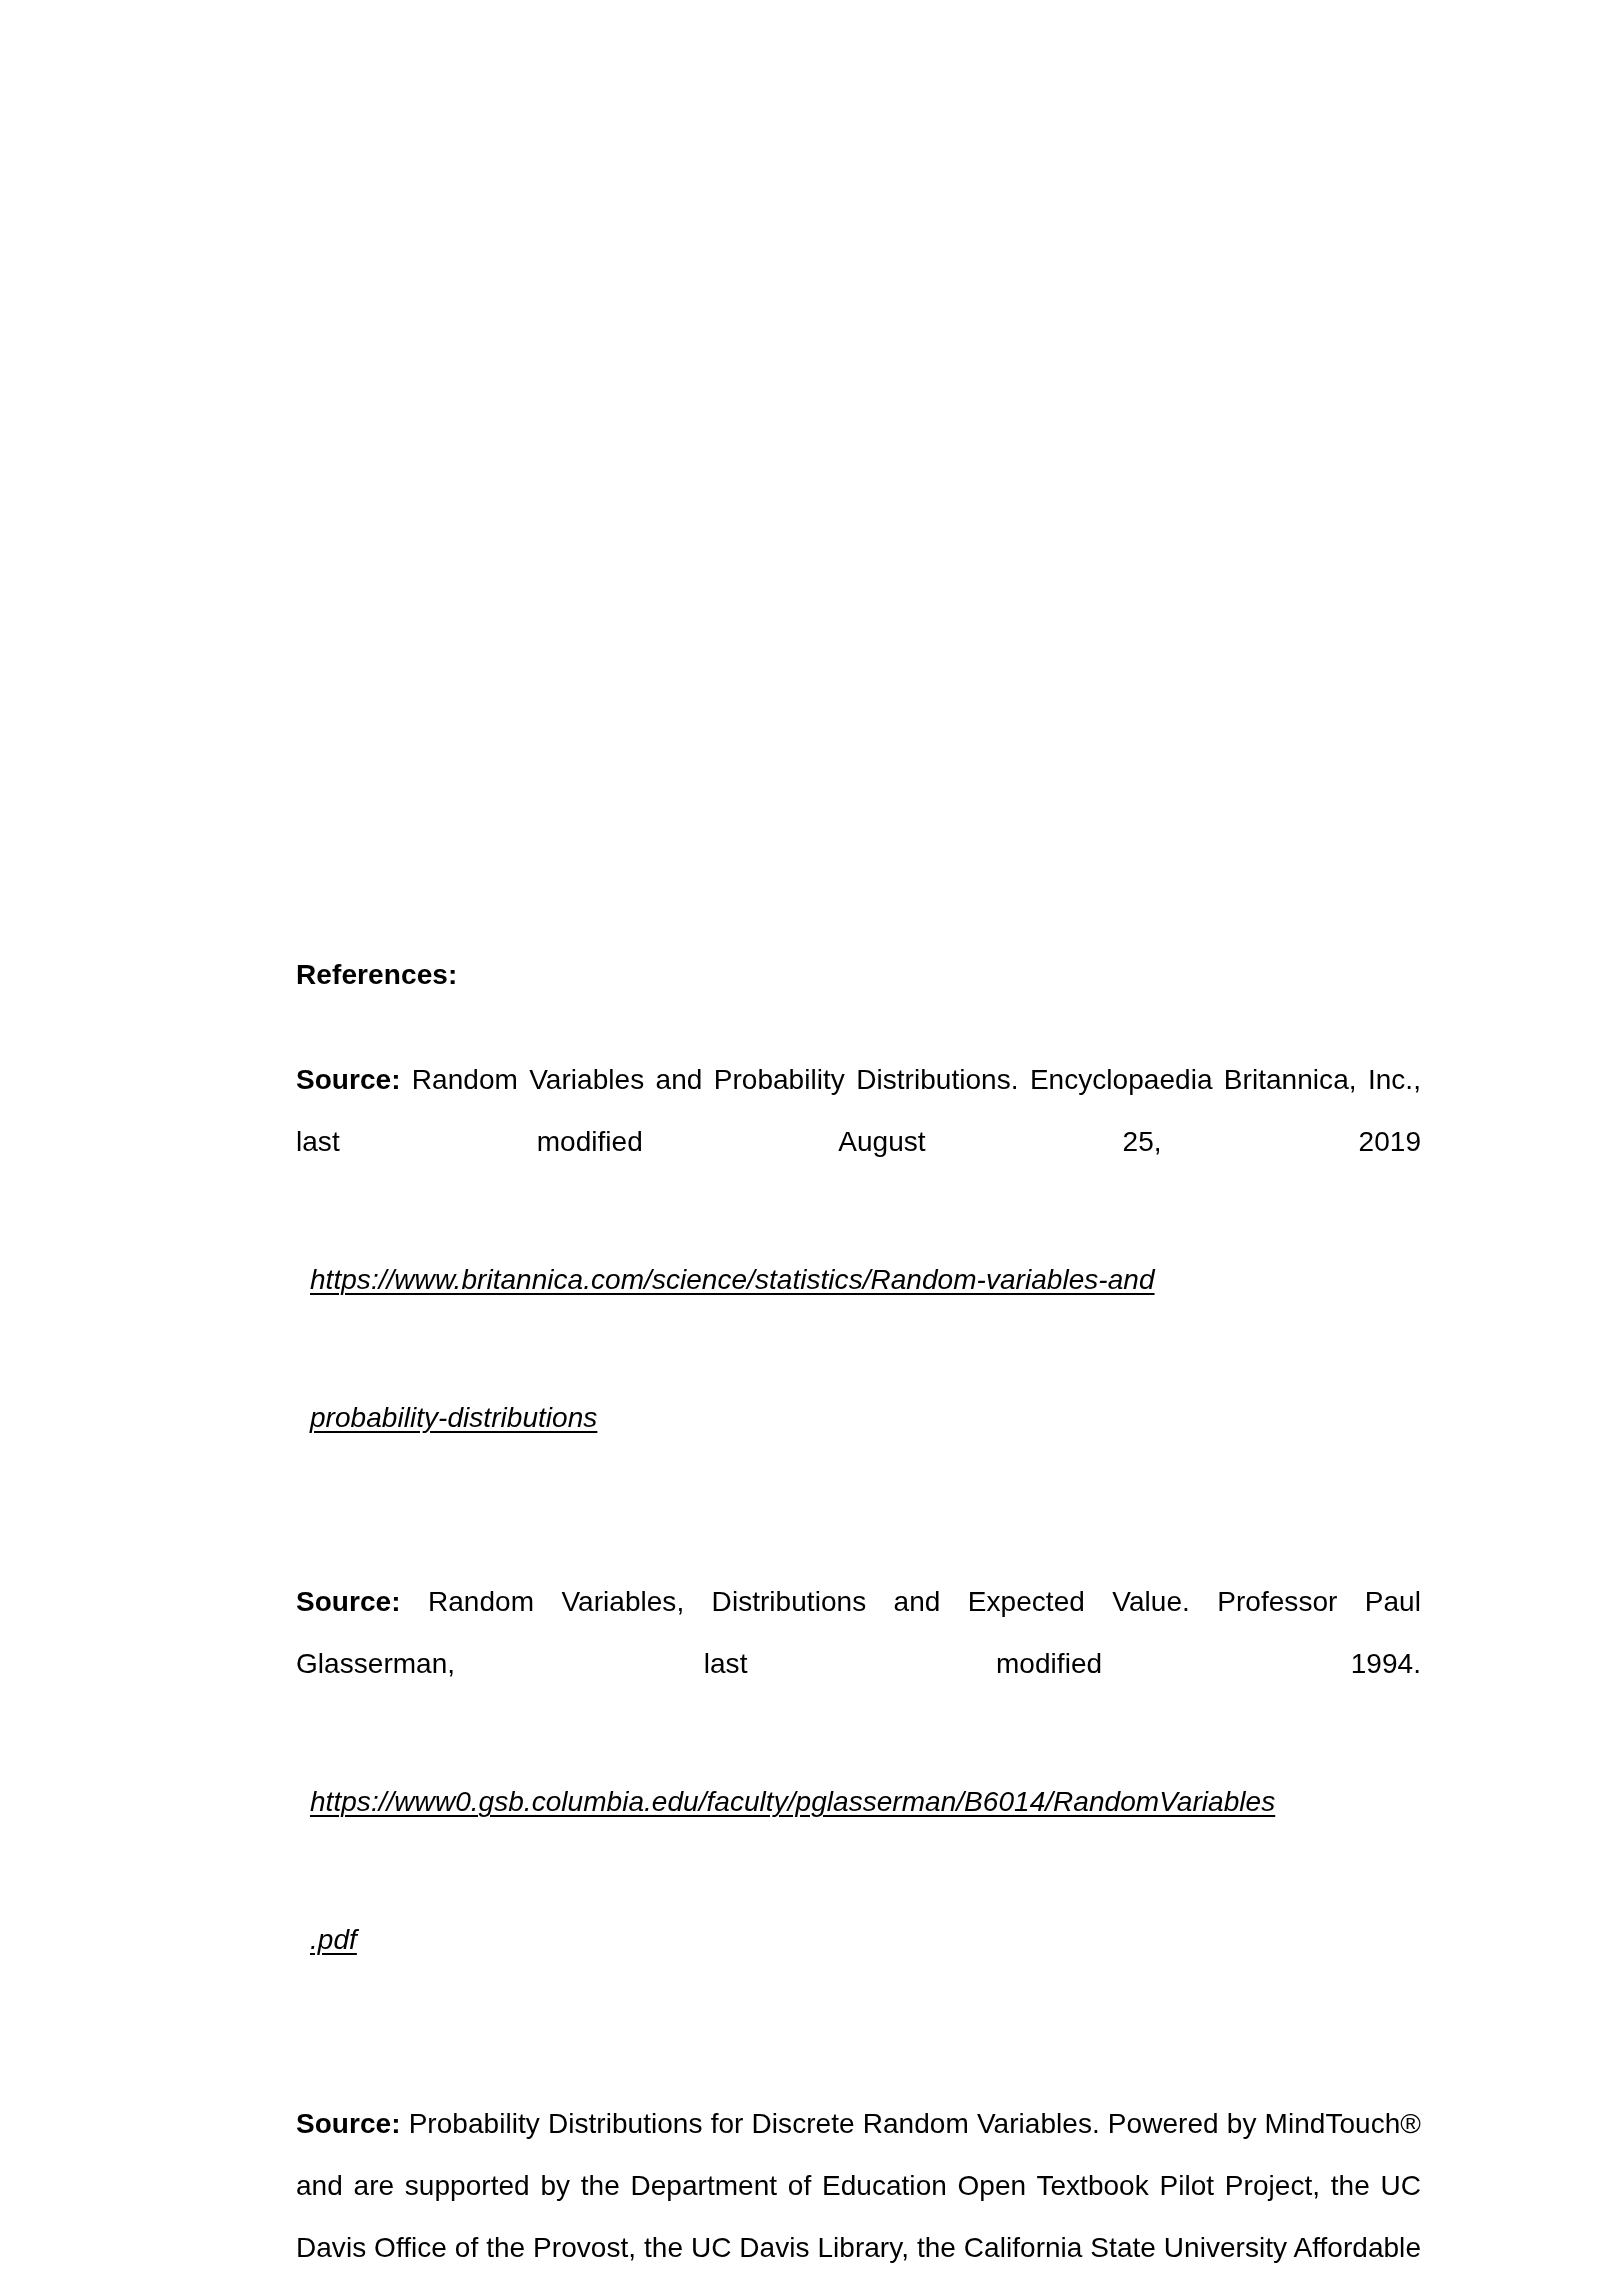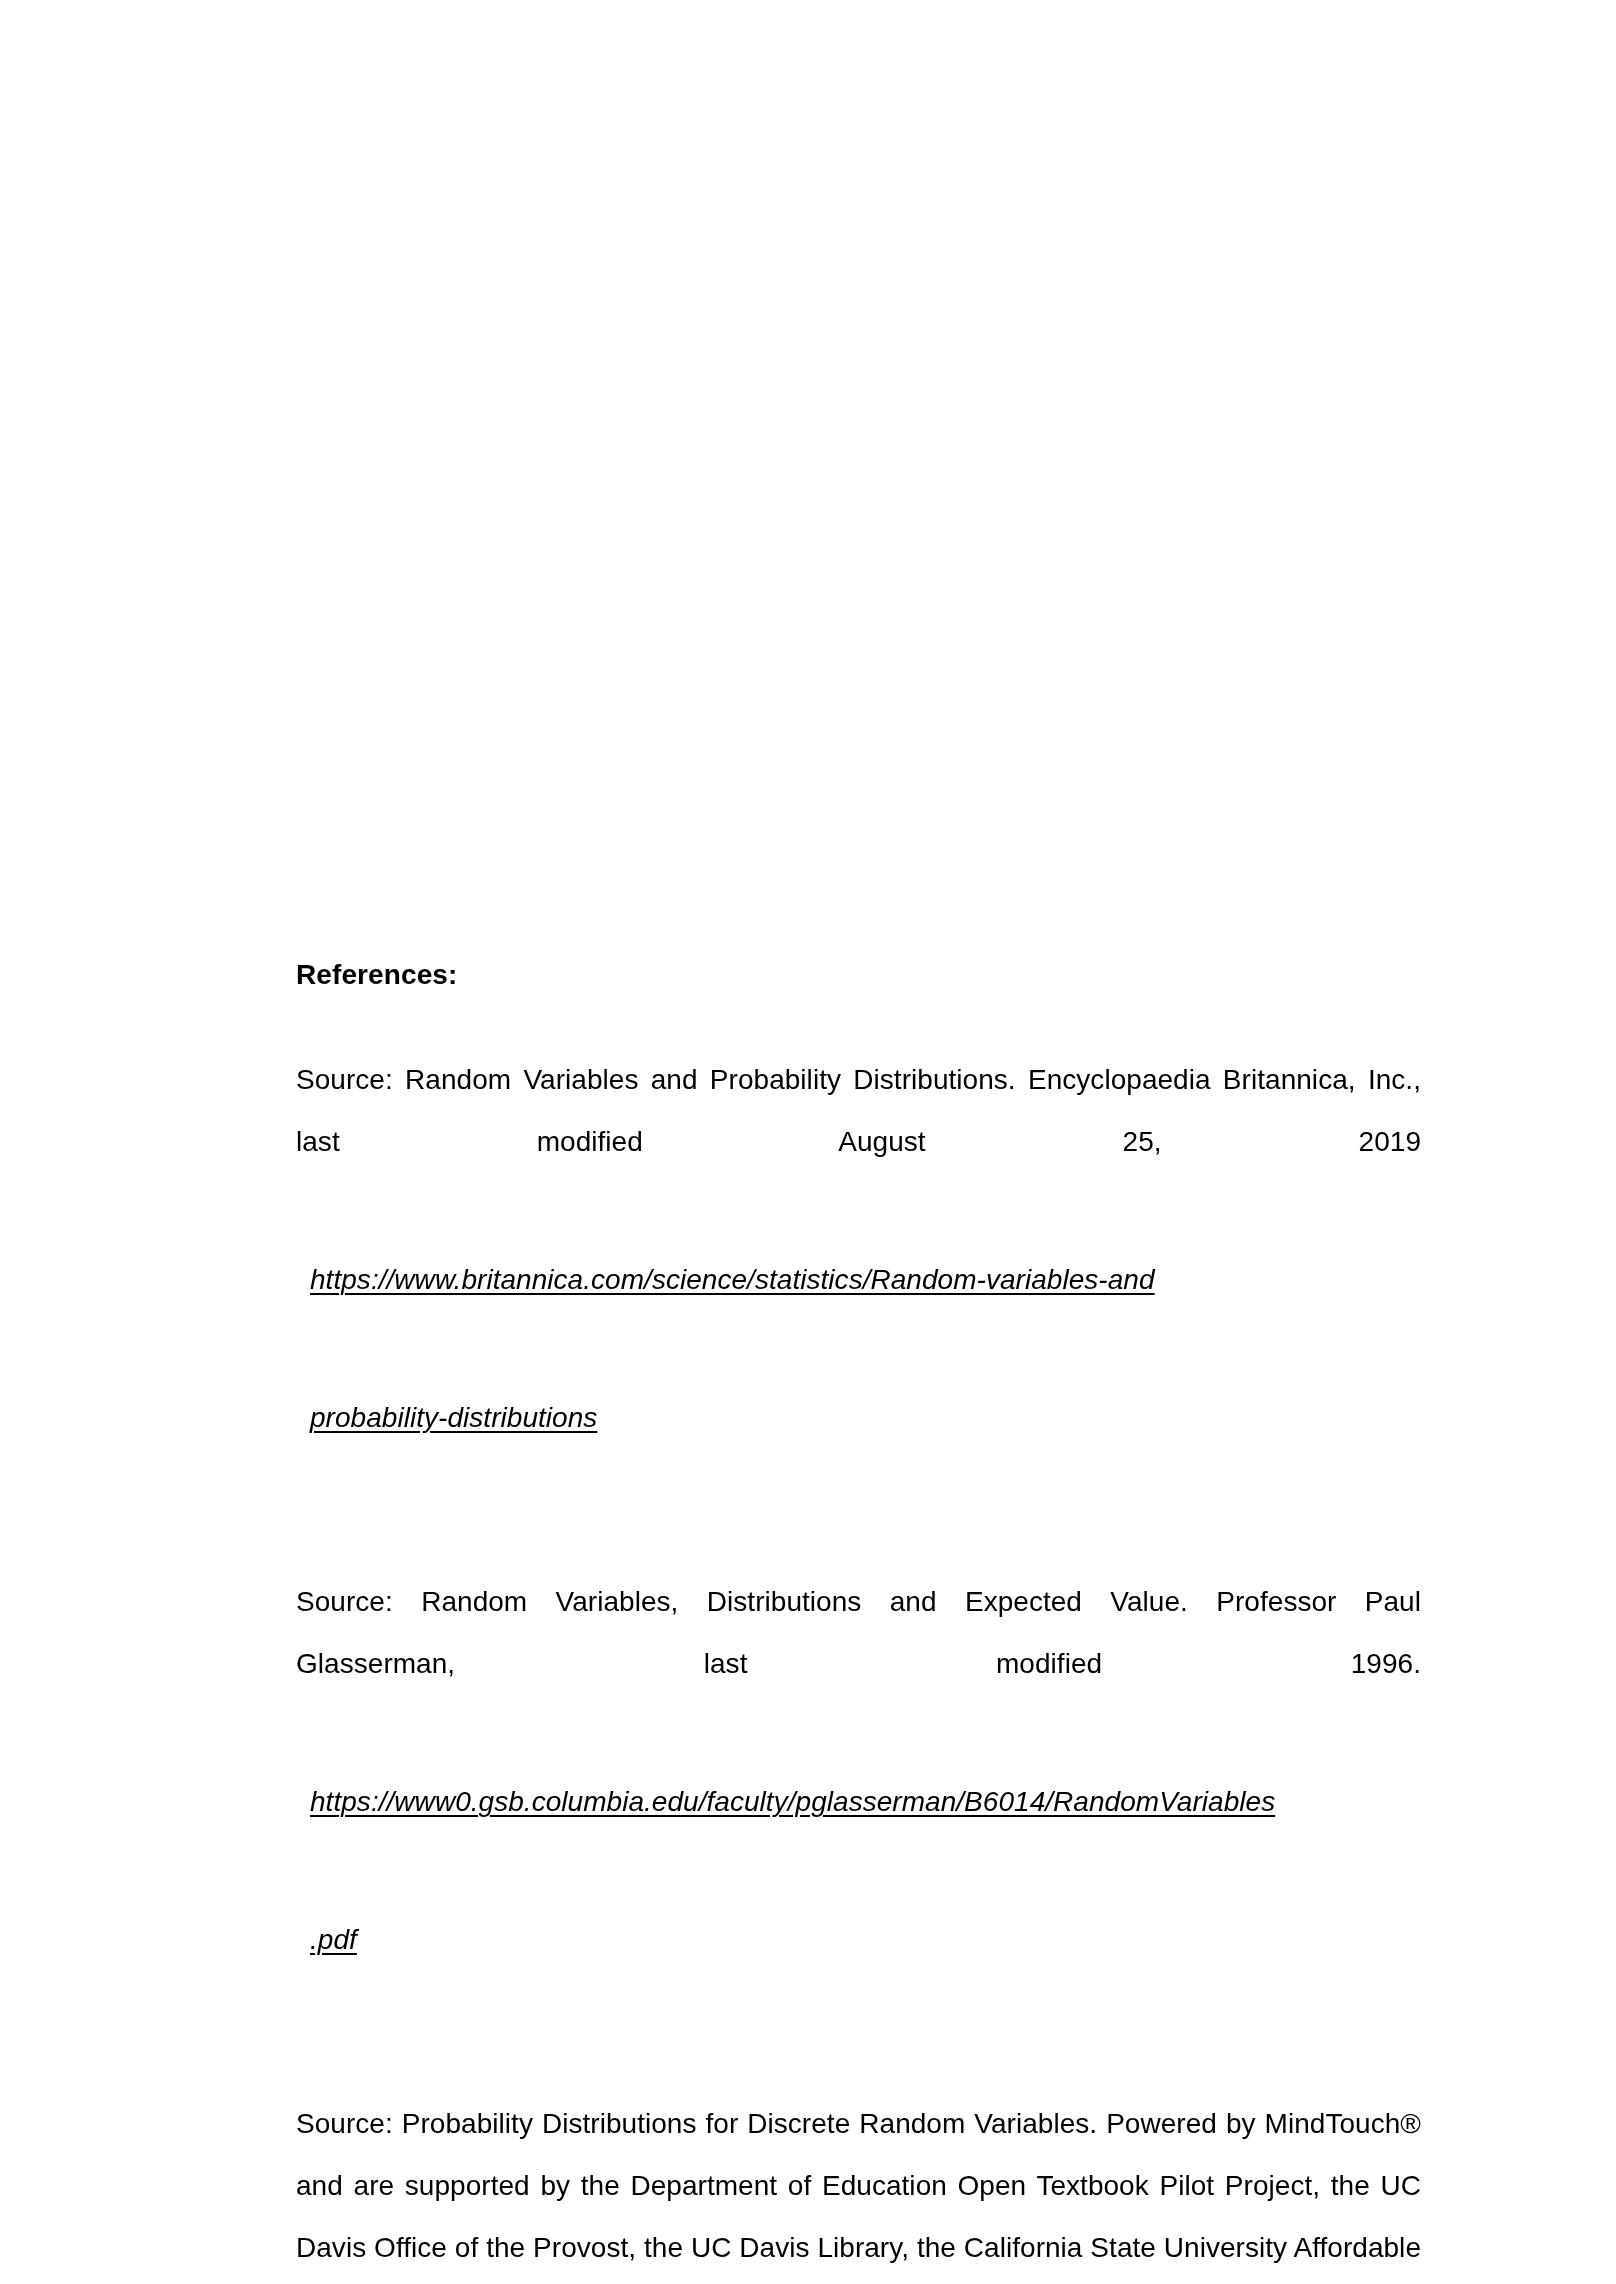--- a/index.html
+++ b/index.html
@@ -49,21 +49,21 @@
   .ref-body {
     font-size: 28px;
     line-height: 62px;
     text-align: justify;
     text-justify: inter-word;
     margin: 0;
     letter-spacing: 0.04px;
   }
 
   .ref-body .lbl {
-    font-weight: normal;
+    font-weight: bold;
   }
 
   
   .ref-url {
     font-size: 28px;
     line-height: 62px;
     font-style: italic;
     text-decoration: underline;
     text-underline-offset: 4px;
     text-decoration-thickness: 2px;
@@ -99,21 +99,21 @@
 
     <h1 class="heading">References:</h1>
 
     <div class="ref-block">
       <p class="ref-body"><span class="lbl">Source:</span><span> Random Variables and Probability Distributions. Encyclopaedia Britannica, Inc., last modified August 25, 2019</span></p>
       <p class="ref-url stretch">https://www.britannica.com/science/statistics/Random-variables-and</p>
       <p class="ref-url stretch-last-natural">probability-distributions</p>
     </div>
 
     <div class="ref-block">
-      <p class="ref-body"><span class="lbl">Source:</span><span> Random Variables, Distributions and Expected Value. Professor Paul Glasserman, last modified 1996.</span></p>
+      <p class="ref-body"><span class="lbl">Source:</span><span> Random Variables, Distributions and Expected Value. Professor Paul Glasserman, last modified 1994.</span></p>
       <p class="ref-url stretch">https://www0.gsb.columbia.edu/faculty/pglasserman/B6014/RandomVariables</p>
       <p class="ref-url stretch-last-natural">.pdf</p>
     </div>
 
     <div class="ref-block">
       <p class="ref-body"><span class="lbl">Source:</span><span> Probability Distributions for Discrete Random Variables. Powered by MindTouch® and are supported by the Department of Education Open Textbook Pilot Project, the UC Davis Office of the Provost, the UC Davis Library, the California State University Affordable Learning Solutions Program, and Merlot, last modified June 6, 2019</span></p>
 
     </div>
 
   </div>

